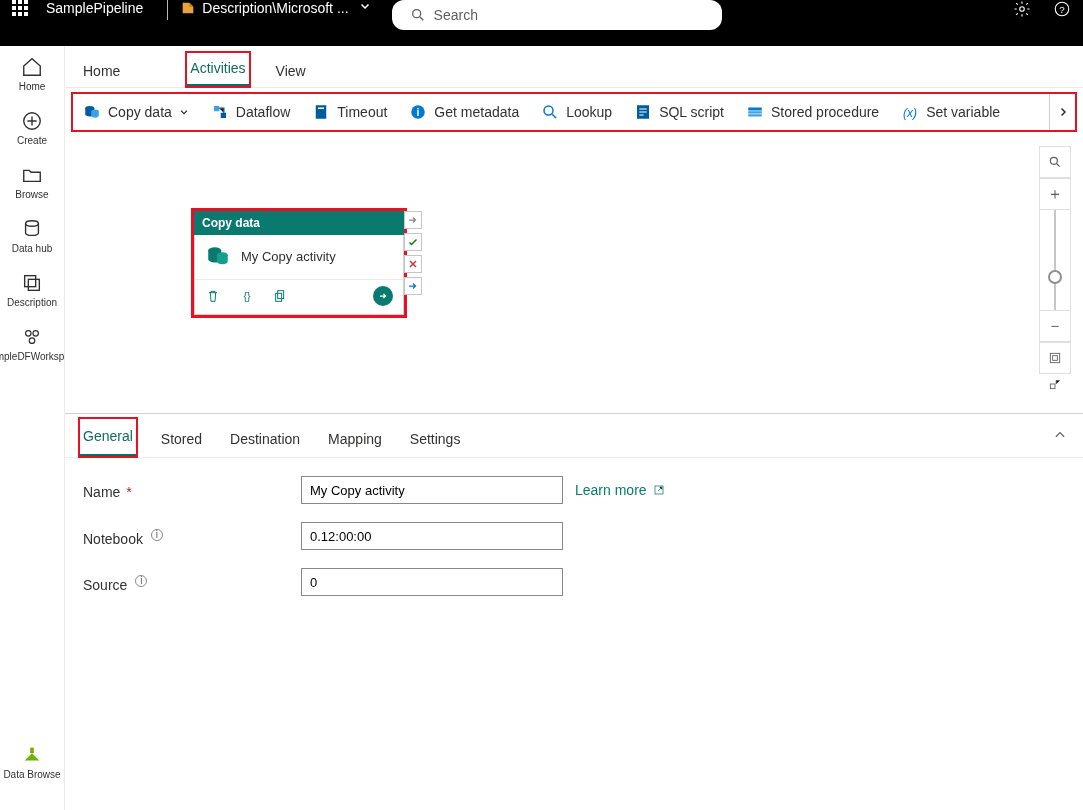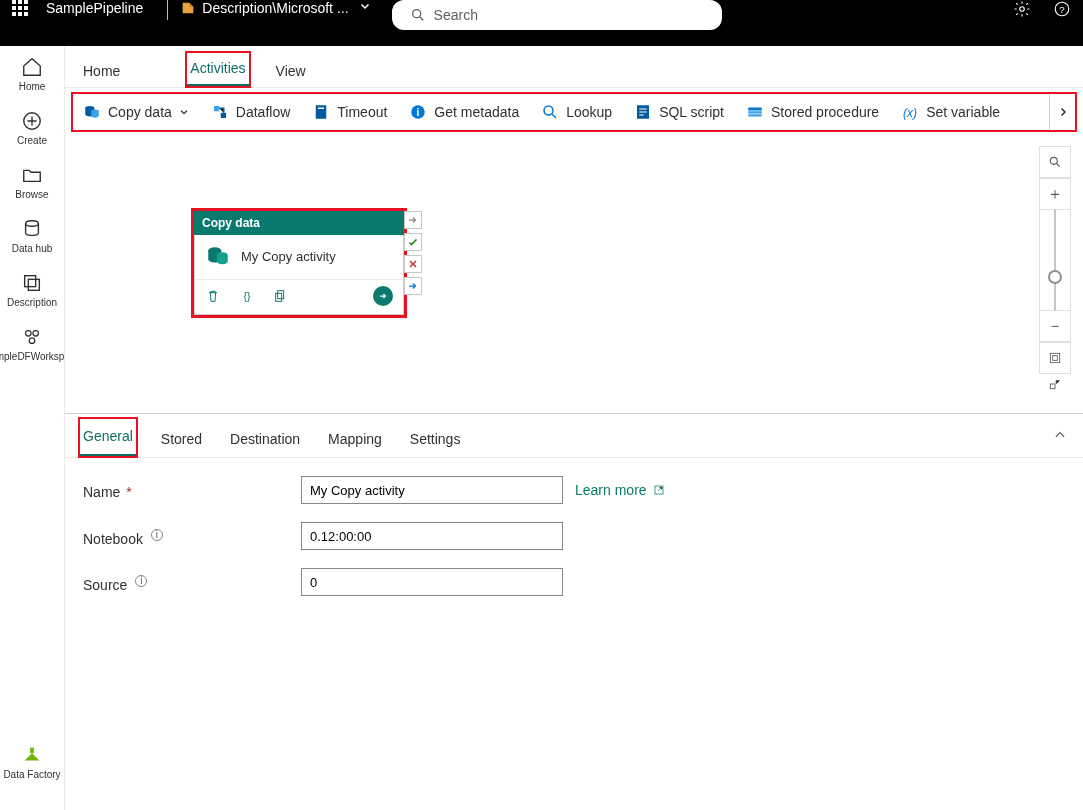--- a/index.html
+++ b/index.html
@@ -176,21 +176,21 @@
           <circle cx="16" cy="8" r="3" fill="none" stroke="#323130" stroke-width="1.3"></circle>
           <circle cx="12" cy="16" r="3" fill="none" stroke="#323130" stroke-width="1.3"></circle>
         </svg>
       <span class="lbl">SampleDFWorkspace</span>
     </div>
     <div class="nav-bottom nav-item">
       <svg viewBox="0 0 24 24">
           <path fill="#6bb700" d="M4 18l8-8 8 8z"></path>
           <rect x="10" y="4" width="4" height="6" fill="#6bb700"></rect>
         </svg>
-      <span class="lbl">Data Factory</span>
+      <span class="lbl">Data Browse</span>
     </div>
   </div>
 
   <div class="main">
 
     <div class="tabs-row">
       <div class="tab">Home</div>
       <div class="tab active red-box">Activities</div>
       <div class="tab">View</div>
     </div>

